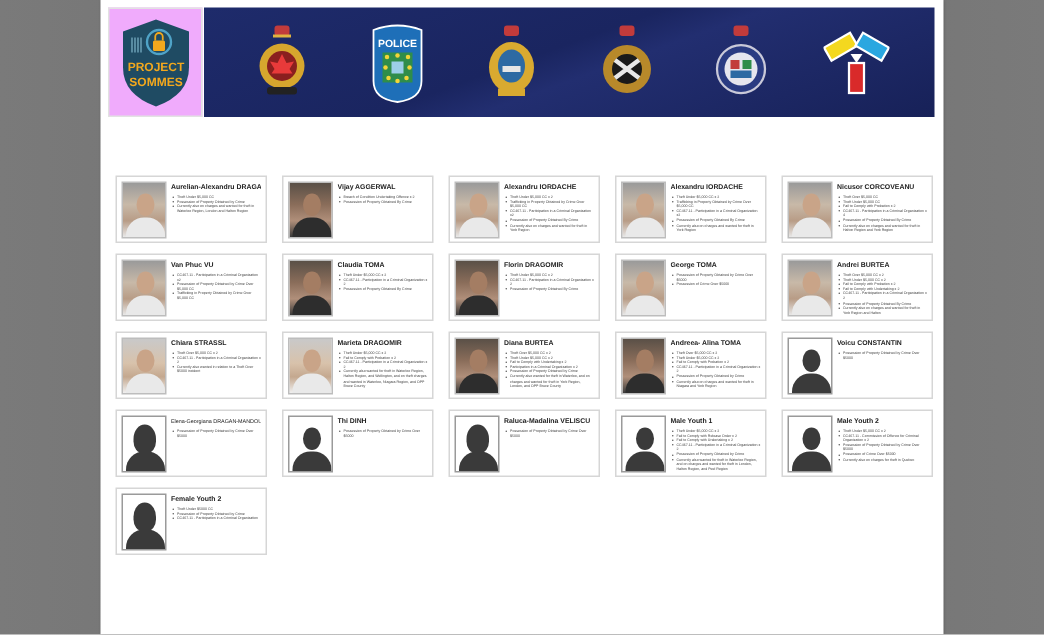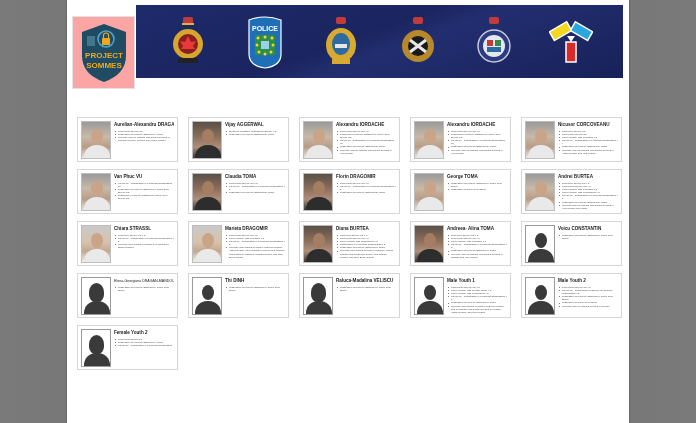--- a/index.html
+++ b/index.html
@@ -9,22 +9,22 @@
       font-family: "Liberation Sans", sans-serif;
       position: relative;
     }
     .page {
       position: absolute; left: 67px; top: 0; width: 562px; height: 423px;
       background: #ffffff;
       box-shadow: 0 0 2px rgba(0,0,0,0.3);
     }
     .logo-box {
       position: absolute; left: 5px; top: 5px; width: 63px; height: 73px;
-      border: 1px solid #e2e2e2; background: #fca5a5;
-      display: flex; align-items: center; justify-content: center; margin-top: 11px;
+      border: 1px solid #e2e2e2; background: #f0abfc;
+      display: flex; align-items: center; justify-content: center;
     }
     .banner {
       position: absolute; left: 69px; top: 5px; width: 487px; height: 73px;
       background: linear-gradient(160deg, #1e2b6b 0%, #1a2560 45%, #222e70 55%, #172158 100%);
       display: flex; align-items: center; justify-content: space-around;
       padding: 0 14px;
     }
     .crest { width: 44px; height: 58px; display: flex; align-items: center; justify-content: center; }
     .grid {
       position: absolute; left: 10px; top: 117px; width: 545px;

